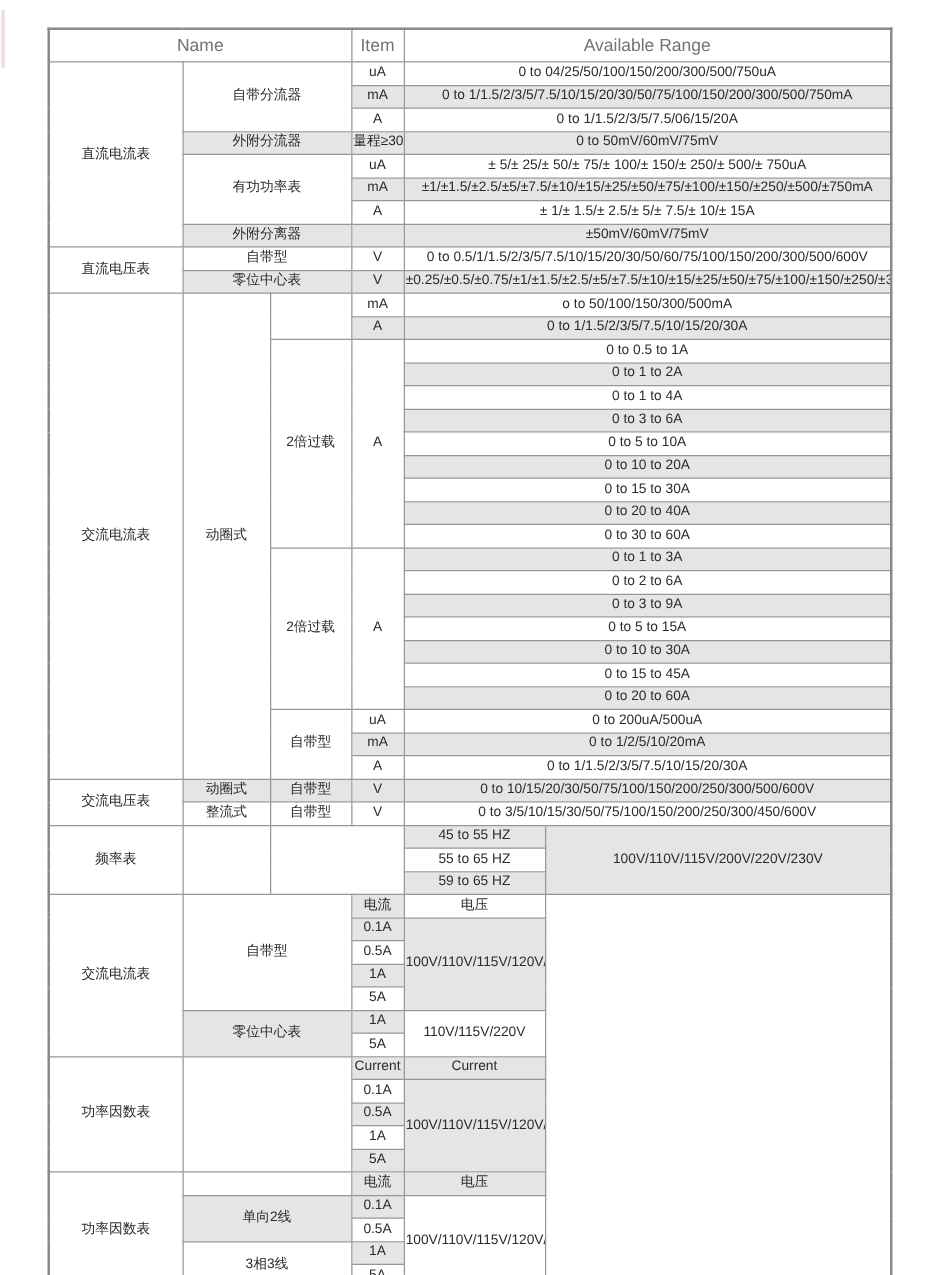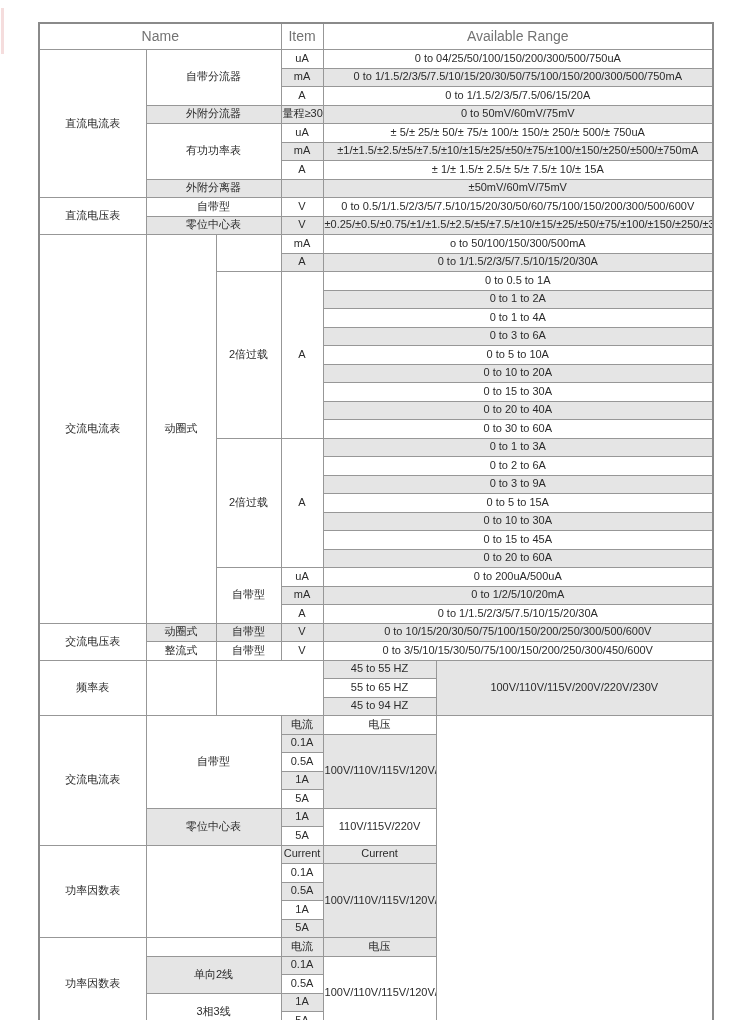--- a/index.html
+++ b/index.html
@@ -194,21 +194,21 @@
         <td rowspan="3">频率表</td>
         <td rowspan="3"></td>
         <td colspan="2" rowspan="3"></td>
         <td class="sh">45 to 55 HZ</td>
         <td rowspan="3" class="sh">100V/110V/115V/200V/220V/230V</td>
       </tr>
       <tr>
         <td>55 to 65 HZ</td>
       </tr>
       <tr>
-        <td class="sh">45 to 94 HZ</td>
+        <td class="sh">59 to 65 HZ</td>
       </tr>
       <tr>
         <td rowspan="7">交流电流表</td>
         <td colspan="2" rowspan="5">自带型</td>
         <td class="sh">电流</td>
         <td>电压</td>
       </tr>
       <tr>
         <td class="sh">0.1A</td>
         <td rowspan="4" class="sh">100V/110V/115V/120V/200V/220V/230V/240V</td>

